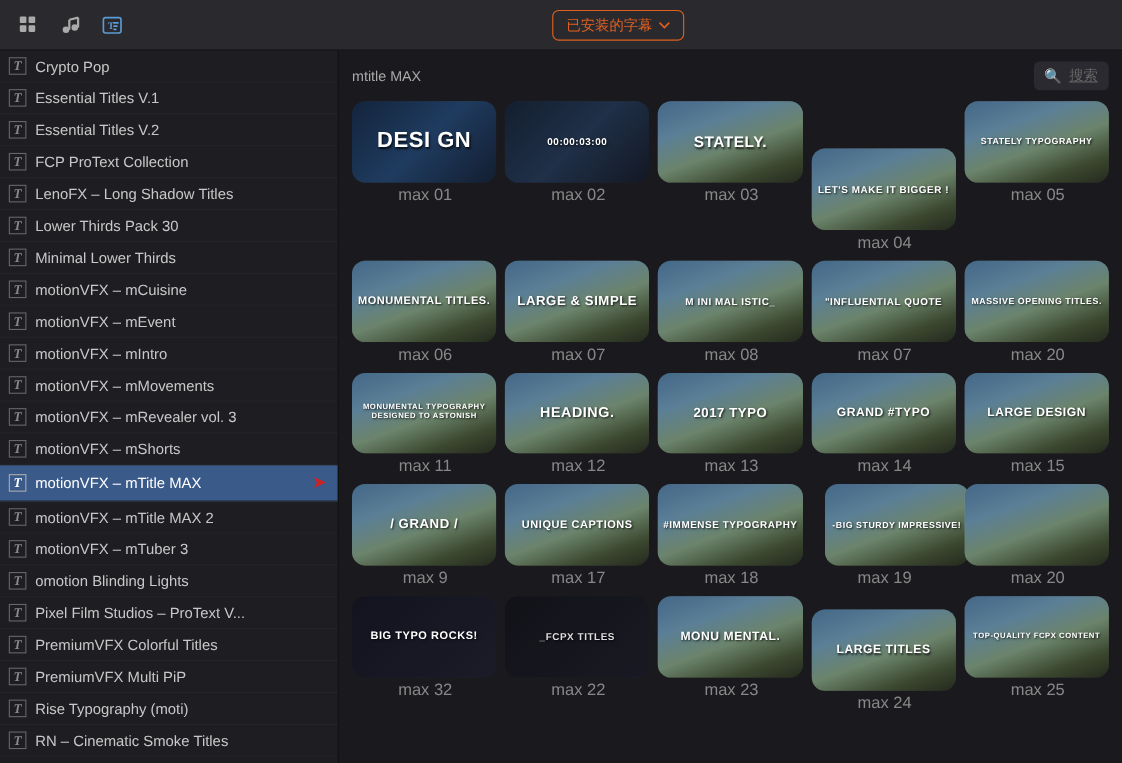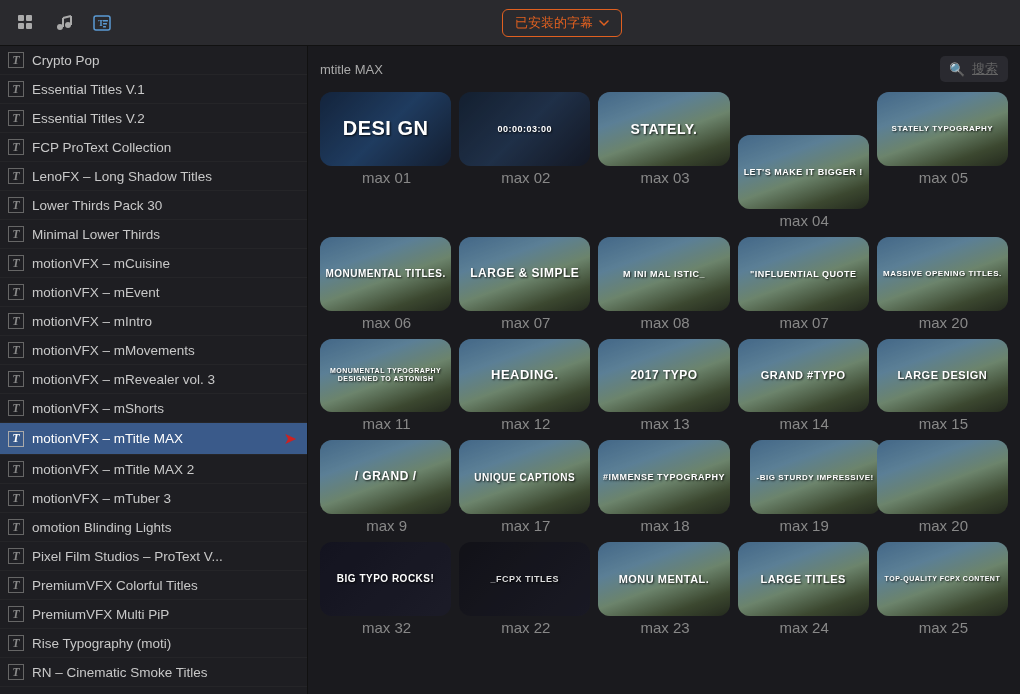--- a/index.html
+++ b/index.html
@@ -488,21 +488,21 @@
           <div class="grid-label">max 22</div>
         </div>
         <div class="grid-item">
           <div class="grid-thumb" style="background: linear-gradient(160deg, rgb(90, 138, 181) 0%, rgb(122, 170, 200) 30%, rgb(144, 176, 144) 55%, rgb(80, 96, 64) 80%, rgb(48, 56, 40) 100%);">
             <div style="position: absolute; inset: 0px; background: rgba(0, 0, 0, 0.25);"></div>
             <div style="position: relative; z-index: 2; color: rgb(255, 255, 255); font-weight: 900; text-align: center; line-height: 1.15; text-transform: uppercase; font-size: 11px; padding: 3px; letter-spacing: 0.5px; width: 100%; font-family: -apple-system, BlinkMacSystemFont, &quot;Helvetica Neue&quot;, Arial, sans-serif; text-shadow: rgba(0, 0, 0, 0.8) 1px 1px 2px;">MONU MENTAL.</div>
           </div>
           <div class="grid-label">max 23</div>
         </div>
         <div class="grid-item">
-          <div class="grid-thumb" style="background: linear-gradient(160deg, rgb(90, 138, 181) 0%, rgb(122, 170, 200) 30%, rgb(144, 176, 144) 55%, rgb(80, 96, 64) 80%, rgb(48, 56, 40) 100%);">
+          <div class="grid-thumb" style="background: linear-gradient(160deg, rgb(90, 138, 181) 0%, rgb(122, 170, 200) 30%, rgb(144, 176, 144) 55%, rgb(80, 96, 64) 80%, rgb(48, 56, 40) 100%); margin-top: 12px;">
             <div style="position: absolute; inset: 0px; background: rgba(0, 0, 0, 0.25);"></div>
             <div style="position: relative; z-index: 2; color: rgb(255, 255, 255); font-weight: 900; text-align: center; line-height: 1.15; text-transform: uppercase; font-size: 11px; padding: 3px; letter-spacing: 0.5px; width: 100%; font-family: -apple-system, BlinkMacSystemFont, &quot;Helvetica Neue&quot;, Arial, sans-serif; text-shadow: rgba(0, 0, 0, 0.8) 1px 1px 2px;">LARGE TITLES</div>
           </div>
           <div class="grid-label">max 24</div>
         </div>
         <div class="grid-item">
           <div class="grid-thumb" style="background: linear-gradient(160deg, rgb(90, 138, 181) 0%, rgb(122, 170, 200) 30%, rgb(144, 176, 144) 55%, rgb(80, 96, 64) 80%, rgb(48, 56, 40) 100%);">
             <div style="position: absolute; inset: 0px; background: rgba(0, 0, 0, 0.25);"></div>
             <div style="position: relative; z-index: 2; color: rgb(255, 255, 255); font-weight: 900; text-align: center; line-height: 1.15; text-transform: uppercase; font-size: 7px; padding: 3px; letter-spacing: 0.5px; width: 100%; font-family: -apple-system, BlinkMacSystemFont, &quot;Helvetica Neue&quot;, Arial, sans-serif; text-shadow: rgba(0, 0, 0, 0.8) 1px 1px 2px;">TOP-QUALITY FCPX CONTENT</div>
           </div>

